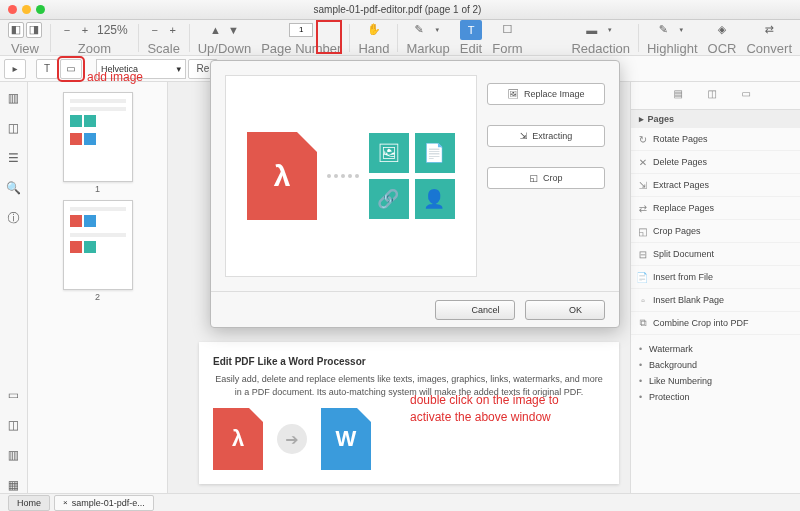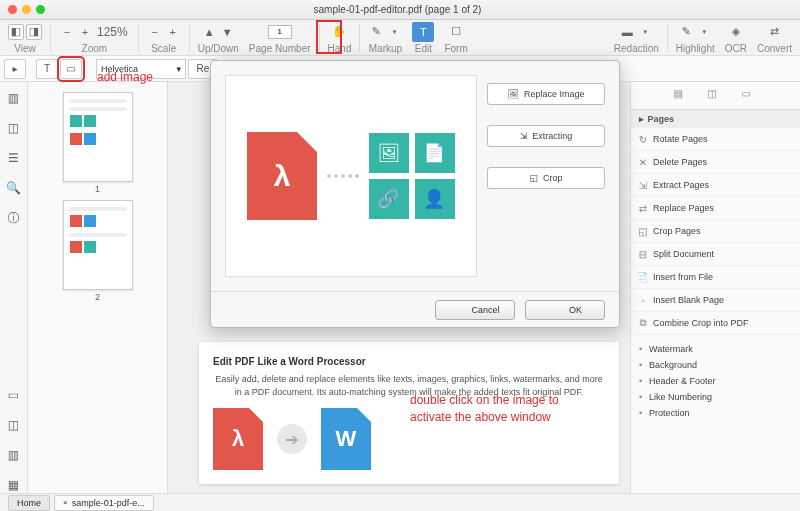--- a/index.html
+++ b/index.html
@@ -5,21 +5,21 @@
 * { margin: 0; padding: 0; box-sizing: border-box; font-family: -apple-system, Helvetica, Arial, sans-serif; }
 body { width: 800px; height: 511px; background: #f5f5f5; overflow: hidden; font-size: 10px; color: #333; position: relative; }
 .titlebar { height: 20px; background: linear-gradient(#f7f7f7,#e8e8e8); display: flex; align-items: center; border-bottom: 1px solid #ccc; }
 .traffic { display: flex; gap: 5px; padding-left: 8px; }
 .dot { width: 9px; height: 9px; border-radius: 50%; }
 .red { background:#ff5f56;} .yellow{background:#ffbd2e;} .green{background:#27c93f;}
 .title-center { flex:1; text-align:center; font-size:10px; color:#444; }
 .toolbar { height: 36px; background:#f3f3f3; border-bottom:1px solid #ddd; display:flex; align-items:center; padding:0 4px; gap:2px;}
 .tgroup { display:flex; flex-direction:column; align-items:center; padding:0 4px; position:relative;}
 .tgroup-icons { display:flex; gap:2px; align-items:center; height:20px;}
-.tlabel { font-size:10px; color:#888; margin-top:1px;}
+.tlabel { font-size:13px; color:#888; margin-top:1px;}
 .ticon { width:16px; height:16px; display:flex; align-items:center; justify-content:center; color:#666; font-size:11px; border:1px solid transparent; border-radius:2px;}
 .ticon.boxed { border:1px solid #bbb; background:#fff;}
 .divider { width:1px; height:28px; background:#ddd; margin:0 2px;}
 .flex-spacer { flex:1; }
 .subbar { height:26px; background:#fafafa; border-bottom:1px solid #ddd; display:flex; align-items:center; padding:0 4px; gap:2px;}
 .sb-btn { width:22px; height:20px; border:1px solid #ccc; background:#fff; display:flex; align-items:center; justify-content:center; font-size:10px; color:#555; border-radius:2px;}
 .font-select { width:90px; height:20px; border:1px solid #ccc; background:#fff; font-size:9px; padding:0 4px; display:flex; align-items:center; justify-content:space-between;}
 .redbox { outline:2px solid #e03030; outline-offset:1px;}
 .main { display:flex; height:calc(100% - 20px - 36px - 26px - 18px); }
 .leftbar { width:28px; background:#f7f7f7; border-right:1px solid #ddd; display:flex; flex-direction:column; align-items:center; gap:14px; padding-top:8px;}
@@ -281,21 +281,20 @@
         <span class="ri-icon">▫</span>
         <span>Insert Blank Page</span>
       </div>
     <div class="rp-item">
         <span class="ri-icon">⧉</span>
         <span>Combine Crop into PDF</span>
       </div>
     <div style="height:6px"></div>
     <div class="rp-bullet">Watermark</div>
     <div class="rp-bullet">Background</div>
-    <div class="rp-bullet">Header &amp; Footer</div>
     <div class="rp-bullet">Like Numbering</div>
     <div class="rp-bullet">Protection</div>
   </div>
 </div>
 
 <div class="statusbar">
   <div class="tab-pill">Home</div>
   <div class="tab-pill active">
     <span style="font-size:8px">×</span>
     <span>sample-01-pdf-e...</span>
@@ -337,14 +336,14 @@
         </div>
     </div>
   </div>
   <div class="modal-footer">
     <div class="fbtn">Cancel</div>
     <div class="fbtn">OK</div>
   </div>
 </div>
 
 <div class="redbox-top" style="left:316px; top:20px; width:26px; height:34px"></div>
-<div class="annotation" style="left:97px; top:70px">add image</div>
+<div class="annotation" style="left:87px; top:70px">add image</div>
 <div class="annotation" style="left:410px; top:392px; width:180px; line-height:1.4">double click on the image to activate the above window</div>
 
 </body></html>

